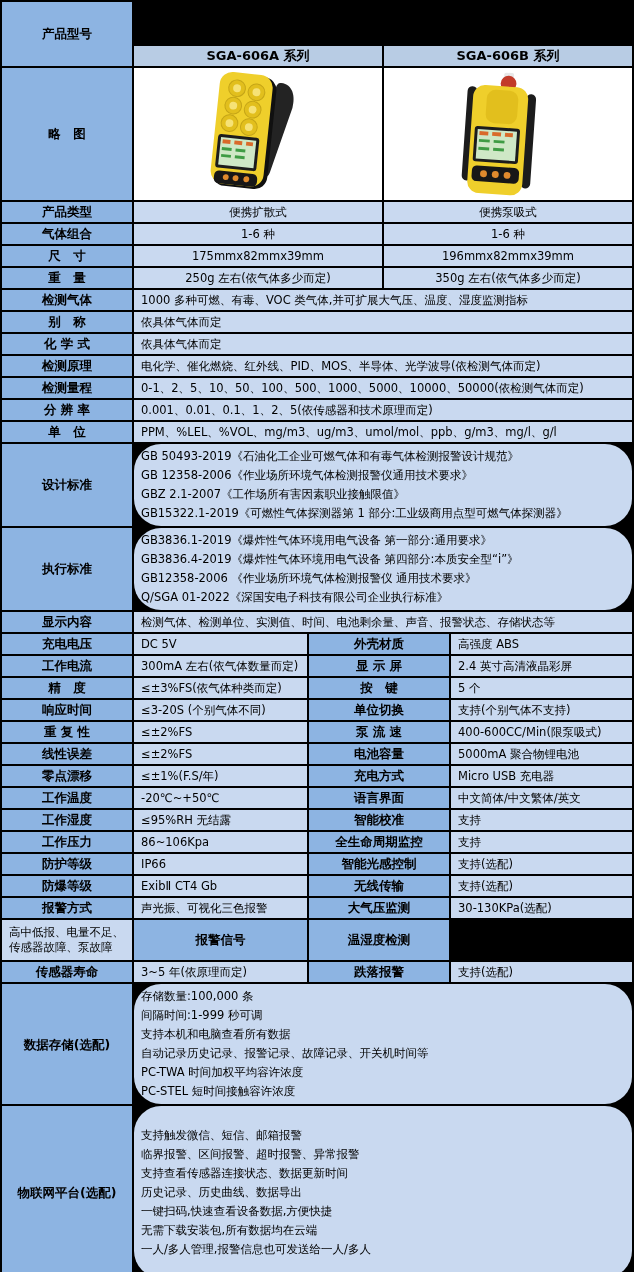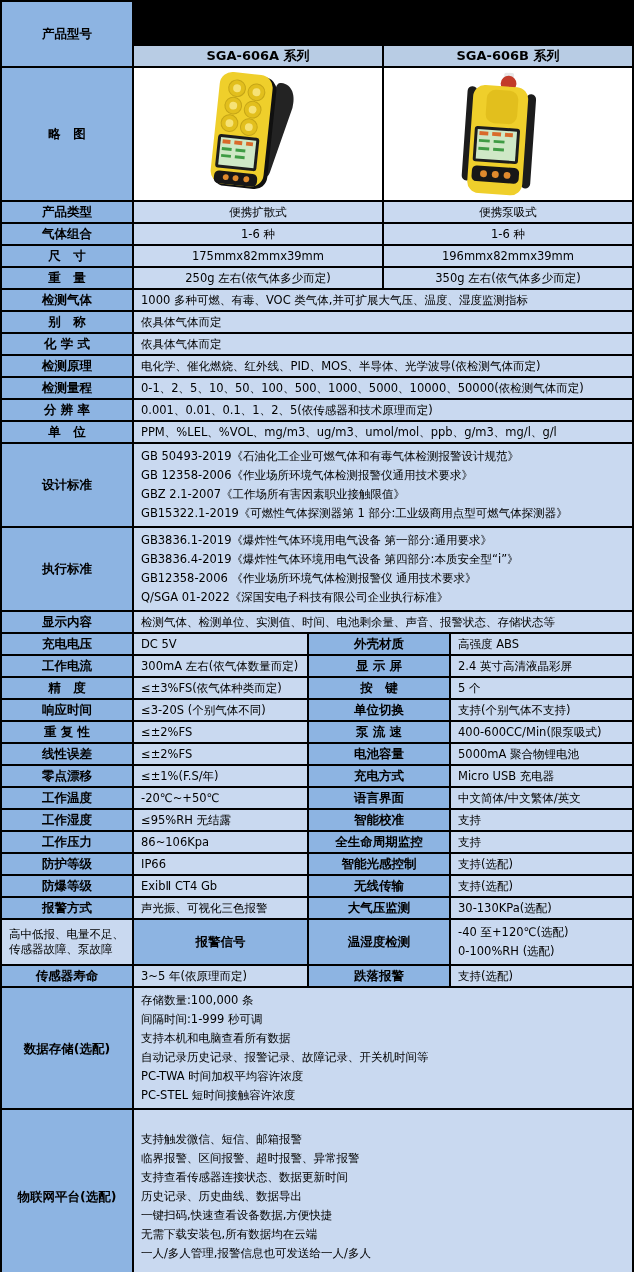--- a/index.html
+++ b/index.html
@@ -17,21 +17,21 @@
   .row{display:grid;gap:2px;}
   .r3{grid-template-columns:130px 1fr 1fr;}
   .r2{grid-template-columns:130px 1fr;}
   .r4{grid-template-columns:130px 173px 140px 1fr;}
   .cell{background:#c9d9f0;display:flex;align-items:center;min-height:20px;box-sizing:border-box;}
   .label{background:#8db4e2;justify-content:center;font-weight:bold;font-size:12.5px;text-align:left;}
   .hdrcell{background:#b8cce4;justify-content:center;font-weight:bold;font-size:13px;margin-top:44px;}
   .val{font-size:11.5px;padding:1px 7px;line-height:15px;}
   .val-c{justify-content:center;padding:1px 20px;}
   .photo{background:#ffffff;justify-content:center;}
-  .lines{flex-direction:column;align-items:flex-start;justify-content:center;padding:3px 7px;}
+  .lines{flex-direction:column;align-items:flex-start;justify-content:center;padding:3px 7px;border-radius:27px;}
   .lines div{line-height:19px;font-size:11.5px;}
   .label2{flex-direction:row;line-height:17px;justify-content:center;}
   .hh{min-height:26px;}
   .hp{min-height:132px;}
   .h4l{min-height:82px;}
   .h2l{min-height:40px;}
   .h6l{min-height:118px;}
   .h9l{min-height:172px;}
   .hacc{min-height:22px;padding-left:21px;}
 </style>
@@ -275,24 +275,20 @@
   <div class="row r4">
     <div class="cell label">报警方式</div>
     <div class="cell val">声光振、可视化三色报警</div>
     <div class="cell label">大气压监测</div>
     <div class="cell val">30-130KPa(选配)</div>
   </div>
   <div class="row r4 h2l">
     <div class="cell val">高中低报、电量不足、传感器故障、泵故障</div>
     <div class="cell label">报警信号</div>
     <div class="cell label">温湿度检测</div>
-    <div class="cell lines">
-      <div>-40 至+120℃(选配)</div>
-      <div>0-100%RH  (选配)</div>
-    </div>
   </div>
   <div class="row r4">
     <div class="cell label">传感器寿命</div>
     <div class="cell val">3~5 年(依原理而定)</div>
     <div class="cell label">跌落报警</div>
     <div class="cell val">支持(选配)</div>
   </div>
 
   <div class="row r2 h6l">
     <div class="cell label label2">

